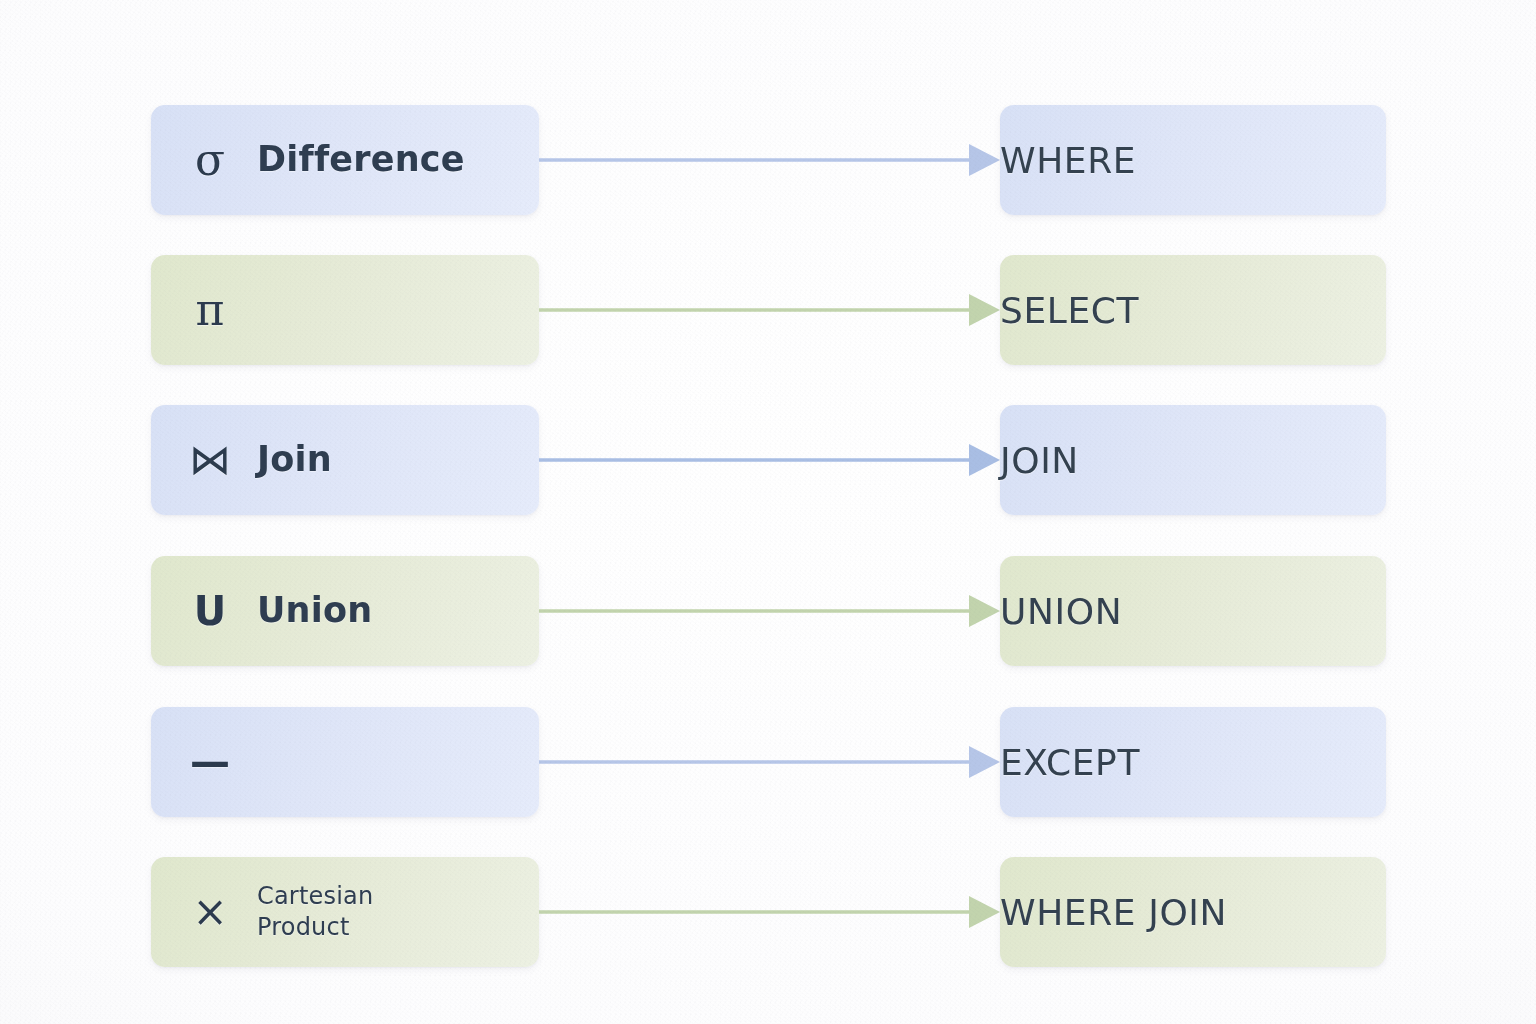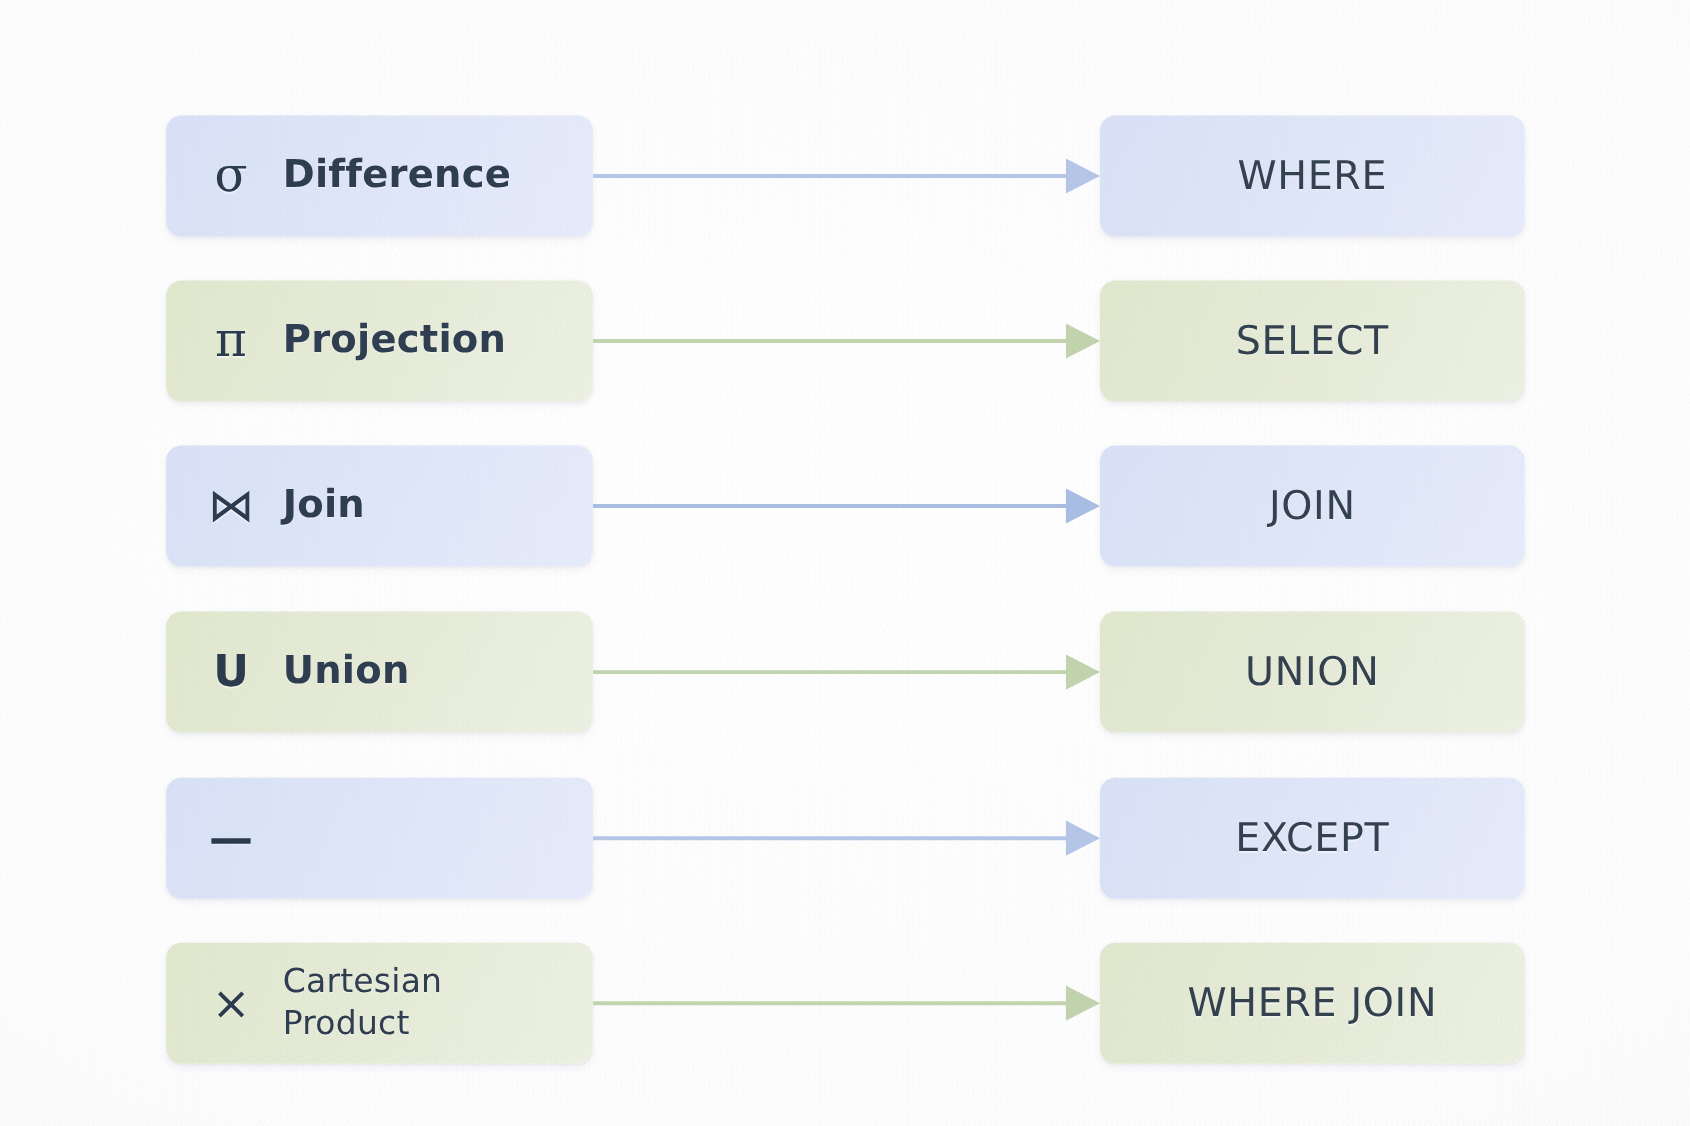--- a/index.html
+++ b/index.html
@@ -56,21 +56,21 @@
     left: 151px;
     width: 388px;
     padding-left: 38px;
     gap: 26px;
     justify-content: flex-start;
   }
 
   .node-right {
     left: 1000px;
     width: 386px;
-    justify-content: center;
+    justify-content: flex-start;
   }
 
   .fill-blue {
     background: linear-gradient(118deg, #d8e1f6 0%, #dfe6f8 45%, #e6ecfb 100%);
   }
   .fill-green {
     background: linear-gradient(118deg, #e0e8cd 0%, #e6ebd7 45%, #edf1e3 100%);
   }
 
   .sym {
@@ -97,21 +97,21 @@
     font-family: "DejaVu Sans", sans-serif;
     font-size: 35px;
     font-weight: 600;
     color: #2e3d50;
     letter-spacing: 0.2px;
     line-height: 1.08;
     text-shadow: 0 1px 1px rgba(255,255,255,0.5);
   }
   .op-label.two-line {
     font-weight: 400;
-    font-size: 30px;
+    font-size: 24px;
     line-height: 1.28;
   }
 
   .sql-label {
     font-family: "DejaVu Sans", sans-serif;
     font-size: 36px;
     font-weight: 400;
     color: #33414f;
     letter-spacing: 0.6px;
     text-shadow: 0 1px 1px rgba(255,255,255,0.5);
@@ -145,21 +145,20 @@
       </svg>
     </div>
     <div class="node node-right fill-blue">
       <span class="sql-label">WHERE</span>
     </div>
   </div>
 
   <div class="row" style="top:255px;">
     <div class="node node-left fill-green">
       <span class="sym">π</span>
-      <span class="op-label">Projection</span>
     </div>
     <div class="connector">
       <svg class="arrow-svg" viewBox="0 0 461 110">
         <line x1="0" y1="55" x2="434" y2="55" stroke="#c2d4ad" stroke-width="3.5"></line>
         <polygon points="430,39 461,55 430,71" fill="#c2d4ad"></polygon>
       </svg>
     </div>
     <div class="node node-right fill-green">
       <span class="sql-label">SELECT</span>
     </div>

